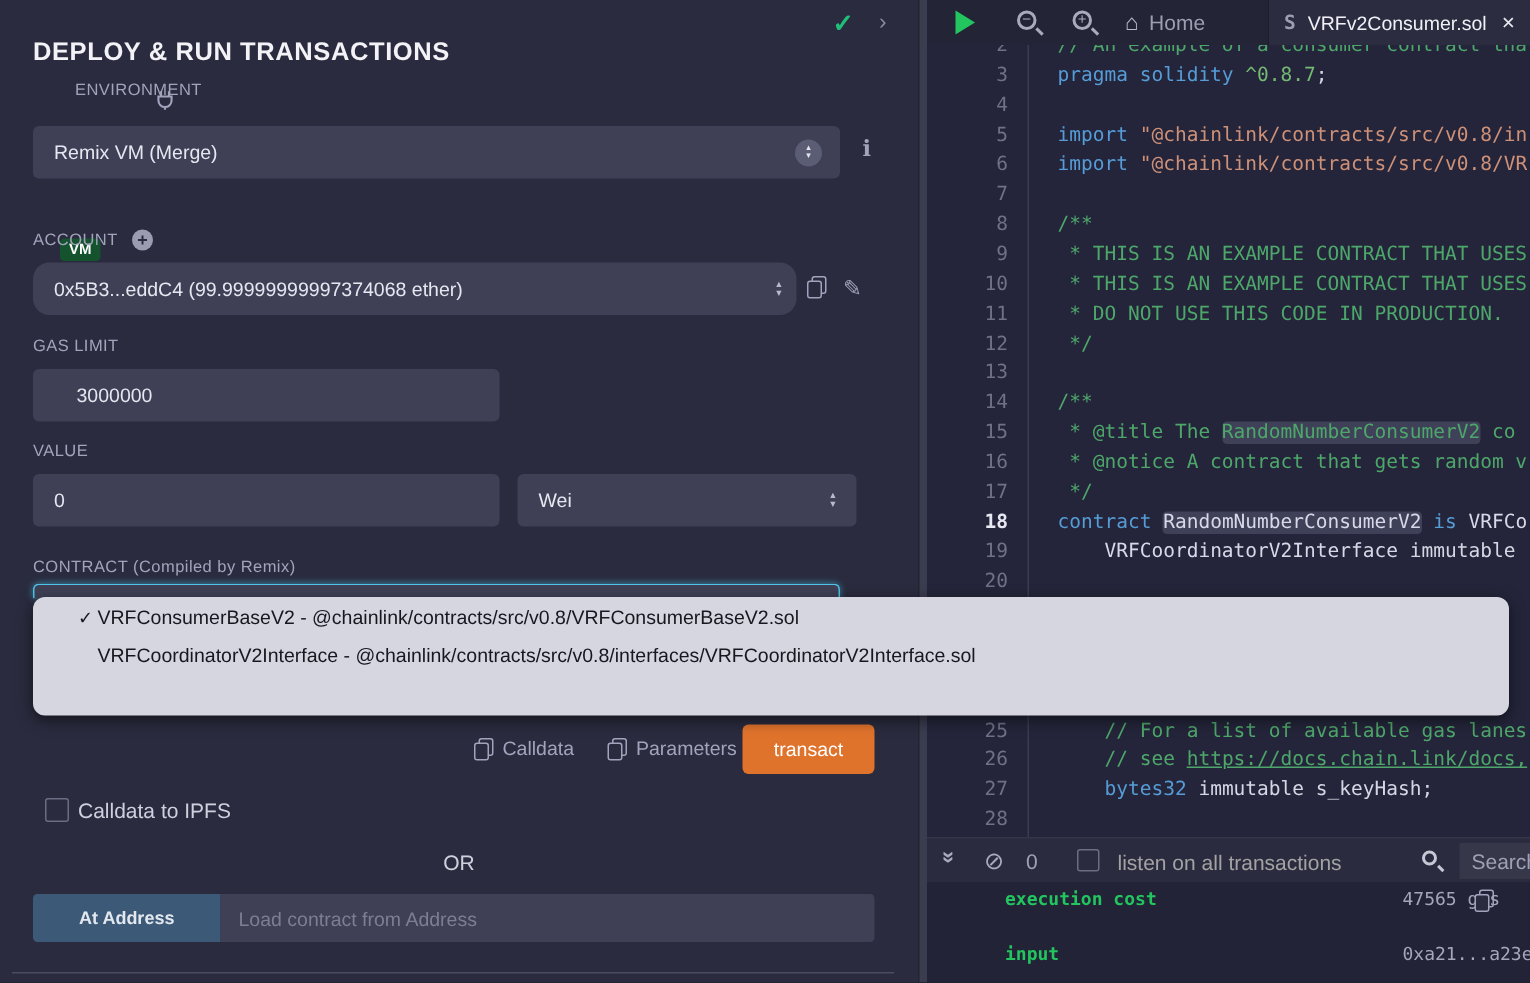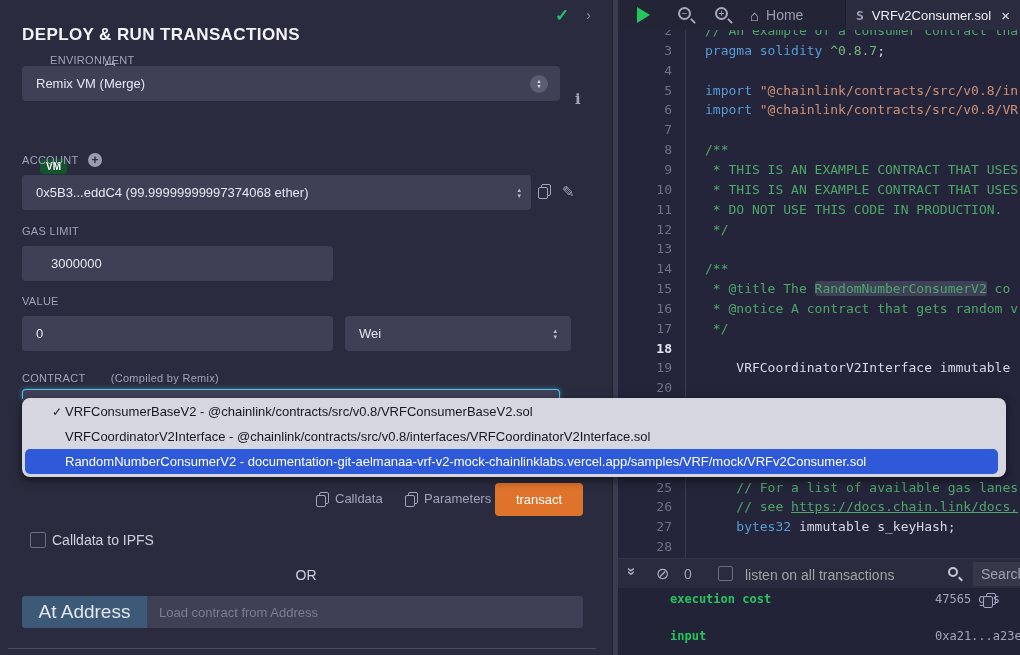--- a/index.html
+++ b/index.html
@@ -7,21 +7,21 @@
   body { font-family:"Liberation Sans", sans-serif; background:#1c1d2b; overflow:hidden; }
   .app { position:relative; width:1020px; height:655px; overflow:hidden; background:#2a2b3e; }
 
   
   .left-panel { position:absolute; left:0; top:0; width:612px; height:655px; background:#2a2b3e; }
   .panel-title { position:absolute; left:22px; top:8px; font-size:17px; font-weight:700; color:#f2f2f7; letter-spacing:.4px;margin-top:17px; }
   .hdr-check { position:absolute; left:555px; top:5px; color:#1fbf7a; font-size:17px; font-weight:700; }
   .hdr-chevron { position:absolute; left:586px; top:6px; color:#8a8b9f; font-size:15px; }
 
   .lbl { position:absolute; font-size:11px; color:#a2a3bd; letter-spacing:.3px; }
-  .lbl .suffix { text-transform:none; font-size:11px; color:#a2a3bd;margin-left:22px; }
+  .lbl .suffix { text-transform:none; font-size:11px; color:#a2a3bd; }
 
   .field { position:absolute; background:#3f4056; border-radius:4px; color:#e6e7f0; font-size:13px; display:flex; align-items:center; padding:0 14px; }
   .sel-arrows { position:absolute; right:10px; top:50%; transform:translateY(-50%); display:flex; flex-direction:column; line-height:6px; font-size:7px; color:#b9bac9; }
   .circle-stepper { position:absolute; right:12px; top:50%; transform:translateY(-50%); width:18px; height:18px; border-radius:50%; background:#5b5d75; display:flex; flex-direction:column; align-items:center; justify-content:center; font-size:6px; line-height:5px; color:#e4e5ef; }
 
   .vm-badge { position:absolute; left:40px; top:123px; background:#14532d; color:#fff; font-size:10px; font-weight:700; padding:2px 6px; border-radius:3px;margin-top:36px; }
 
   .plug-icon { position:absolute; left:103px; top:60px; width:14px; height:14px; }
   .plus-circle { display:inline-block; width:14px; height:14px; border-radius:50%; background:#9b9cb2; color:#2a2b3e; font-size:12px; font-weight:700; text-align:center; line-height:14px; position:absolute; left:88px; top:153px; }
   .info-icon { position:absolute; left:575px; top:90px; color:#a3a4bb; font-family:"DejaVu Serif", serif; font-weight:700; font-size:15px; }
@@ -39,21 +39,21 @@
   .dd-row .dd-check { position:absolute; left:30px; color:#17171f; font-size:12px; }
   .dd-row.hl { background:#2e59d9; color:#ffffff; margin:0 8px 0 3px; border-radius:5px; padding-left:40px; }
 
   .action-icon-label { position:absolute; display:flex; align-items:center; gap:7px; color:#a2a3bd; font-size:13px; }
   .btn-transact { position:absolute; left:495px; top:483px; width:88px; height:33px; background:#e0732c; border:none; border-radius:4px; color:#fff; font-size:13px; font-family:"Liberation Sans",sans-serif; }
 
   .checkbox { position:absolute; width:16px; height:16px; border:1px solid #6b6d82; border-radius:2px; background:transparent; }
   .chk-label { position:absolute; font-size:14px; color:#cfd0dd; }
   .or-divider { position:absolute; left:0; top:567px; width:612px; text-align:center; color:#cfd0dd; font-size:14px; }
 
-  .btn-at-address { position:absolute; left:22px; top:596px; width:125px; height:32px; background:#3c5a78; border:none; border-radius:3px 0 0 3px; color:#e3e8ee; font-size:19px; font-weight:400; font-family:"Liberation Sans",sans-serif; }
+  .btn-at-address { position:absolute; left:22px; top:596px; width:125px; height:32px; background:#3c5a78; border:none; border-radius:3px 0 0 3px; color:#e3e8ee; font-size:12px; font-weight:700; font-family:"Liberation Sans",sans-serif; }
   .at-address-input { position:absolute; left:147px; top:596px; width:436px; height:32px; background:#3f4056; border:none; border-radius:0 3px 3px 0; color:#7c7e93; font-size:13px; padding:0 12px; font-family:"Liberation Sans",sans-serif; }
   .at-address-input::placeholder { color:#7c7e93; }
   .bottom-line { position:absolute; left:8px; top:648px; width:588px; height:1px; background:#4a4c5f; }
 
   
   .v-divider { position:absolute; left:612px; top:0; width:6px; height:655px; background:#3a3c50; border-left:1px solid #23242f; }
 
   
   .right-panel { position:absolute; left:618px; top:0; width:402px; height:655px; background:#24253a; overflow:hidden; }
 
@@ -107,33 +107,33 @@
 
   <div class="left-panel">
     <div class="panel-title">DEPLOY &amp; RUN TRANSACTIONS</div>
     <div class="hdr-check">✓</div>
     <div class="hdr-chevron">›</div>
 
     <div class="lbl" style="left:22px; top:54px;margin-left:28px;">ENVIRONMENT</div>
     <svg class="plug-icon" viewBox="0 0 16 16">
         <path d="M5 1v4M11 1v4M3 5h10v3a5 5 0 0 1-5 5 5 5 0 0 1-5-5z M8 13v2" stroke="#a2a3bd" stroke-width="1.6" fill="none"></path>
       </svg>
-    <div class="field" style="left:22px; top:66px; width:538px; height:35px;">
+    <div class="field" style="left:22px; top:84px; width:538px; height:35px;">
       <span>Remix VM (Merge)</span>
       <span class="circle-stepper">
           <span>▴</span>
           <span>▾</span>
         </span>
     </div>
     <div class="info-icon">i</div>
     <div class="vm-badge">VM</div>
 
     <div class="lbl" style="left:22px; top:154px;">ACCOUNT</div>
     <span class="plus-circle">+</span>
-    <div class="field" style="left:22px; top:175px; width:509px; height:35px;">
+    <div class="field" style="left:22px; top:175px; width:509px; height:35px;border-radius:11px;">
       <span>0x5B3...eddC4 (99.99999999997374068 ether)</span>
       <span class="sel-arrows">
           <span>▴</span>
           <span>▾</span>
         </span>
     </div>
     <span class="icon-copy" style="position:absolute; left:538px; top:184px;"></span>
     <span class="pencil-icon" style="position:absolute; left:562px; top:183px;">✎</span>
 
     <div class="lbl" style="left:22px; top:225px;">GAS LIMIT</div>
@@ -206,21 +206,21 @@
         <div class="code-line" style="top: 110.1px;"><span class="ln">8</span><span class="code-text"><span class="cmt">/**</span></span></div>
         <div class="code-line" style="top: 129.95px;"><span class="ln">9</span><span class="code-text"><span class="cmt"> * THIS IS AN EXAMPLE CONTRACT THAT USES</span></span></div>
         <div class="code-line" style="top: 149.8px;"><span class="ln">10</span><span class="code-text"><span class="cmt"> * THIS IS AN EXAMPLE CONTRACT THAT USES</span></span></div>
         <div class="code-line" style="top: 169.65px;"><span class="ln">11</span><span class="code-text"><span class="cmt"> * DO NOT USE THIS CODE IN PRODUCTION.</span></span></div>
         <div class="code-line" style="top: 189.5px;"><span class="ln">12</span><span class="code-text"><span class="cmt"> */</span></span></div>
         <div class="code-line" style="top: 209.35px;"><span class="ln">13</span><span class="code-text"></span></div>
         <div class="code-line" style="top: 229.2px;"><span class="ln">14</span><span class="code-text"><span class="cmt">/**</span></span></div>
         <div class="code-line" style="top: 249.05px;"><span class="ln">15</span><span class="code-text"><span class="cmt"> * @title The </span><span class="cmt whl">RandomNumberConsumerV2</span><span class="cmt"> co</span></span></div>
         <div class="code-line" style="top: 268.9px;"><span class="ln">16</span><span class="code-text"><span class="cmt"> * @notice A contract that gets random v</span></span></div>
         <div class="code-line" style="top: 288.75px;"><span class="ln">17</span><span class="code-text"><span class="cmt"> */</span></span></div>
-        <div class="code-line" style="top: 308.6px;"><span class="ln active">18</span></div>
+        <div class="code-line" style="top: 308.6px;"><span class="ln active">18</span><span class="code-text"><span class="kw">contract</span><span class="plain"> </span><span class="type whl">RandomNumberConsumerV2</span><span class="plain"> </span><span class="kw">is</span><span class="plain"> </span><span class="type">VRFCo</span></span></div>
         <div class="code-line" style="top: 328.45px;"><span class="ln">19</span><span class="code-text"><span class="plain">    </span><span class="type">VRFCoordinatorV2Interface</span><span class="plain"> immutable </span></span></div>
         <div class="code-line" style="top: 348.3px;"><span class="ln">20</span><span class="code-text"></span></div>
         <div class="code-line" style="top: 368.15px;"><span class="ln">21</span><span class="code-text"></span></div>
         <div class="code-line" style="top: 388px;"><span class="ln">22</span><span class="code-text"></span></div>
         <div class="code-line" style="top: 407.85px;"><span class="ln">23</span><span class="code-text"></span></div>
         <div class="code-line" style="top: 427.7px;"><span class="ln">24</span><span class="code-text"></span></div>
         <div class="code-line" style="top: 447.55px;"><span class="ln">25</span><span class="code-text"><span class="plain">    </span><span class="cmt">// For a list of available gas lanes</span></span></div>
         <div class="code-line" style="top: 467.4px;"><span class="ln">26</span><span class="code-text"><span class="plain">    </span><span class="cmt">// see </span><span class="lnk">https://docs.chain.link/docs,</span></span></div>
         <div class="code-line" style="top: 487.25px;"><span class="ln">27</span><span class="code-text"><span class="plain">    </span><span class="kw">bytes32</span><span class="plain"> immutable s_keyHash;</span></span></div>
         <div class="code-line" style="top: 507.1px;"><span class="ln">28</span><span class="code-text"></span></div>
@@ -250,18 +250,15 @@
   </div>
 
   <div class="dropdown" id="contract-dropdown">
       <div class="dd-row">
         <span class="dd-check">✓</span>
         <span>VRFConsumerBaseV2 - @chainlink/contracts/src/v0.8/VRFConsumerBaseV2.sol</span>
       </div>
       <div class="dd-row">
         <span>VRFCoordinatorV2Interface - @chainlink/contracts/src/v0.8/interfaces/VRFCoordinatorV2Interface.sol</span>
       </div>
-      <div class="dd-row hl">
-        <span>RandomNumberConsumerV2 - documentation-git-aelmanaa-vrf-v2-mock-chainlinklabs.vercel.app/samples/VRF/mock/VRFv2Consumer.sol</span>
-      </div>
     </div>
 
 </div>
 
 </body></html>

